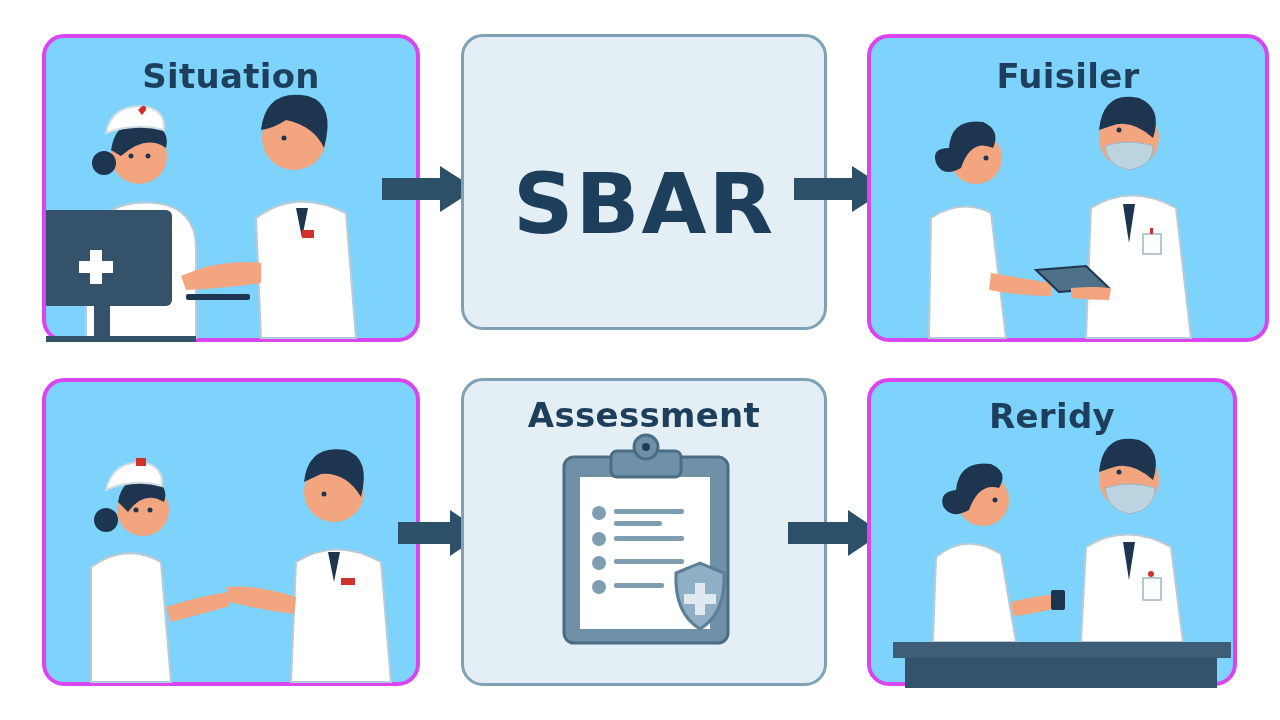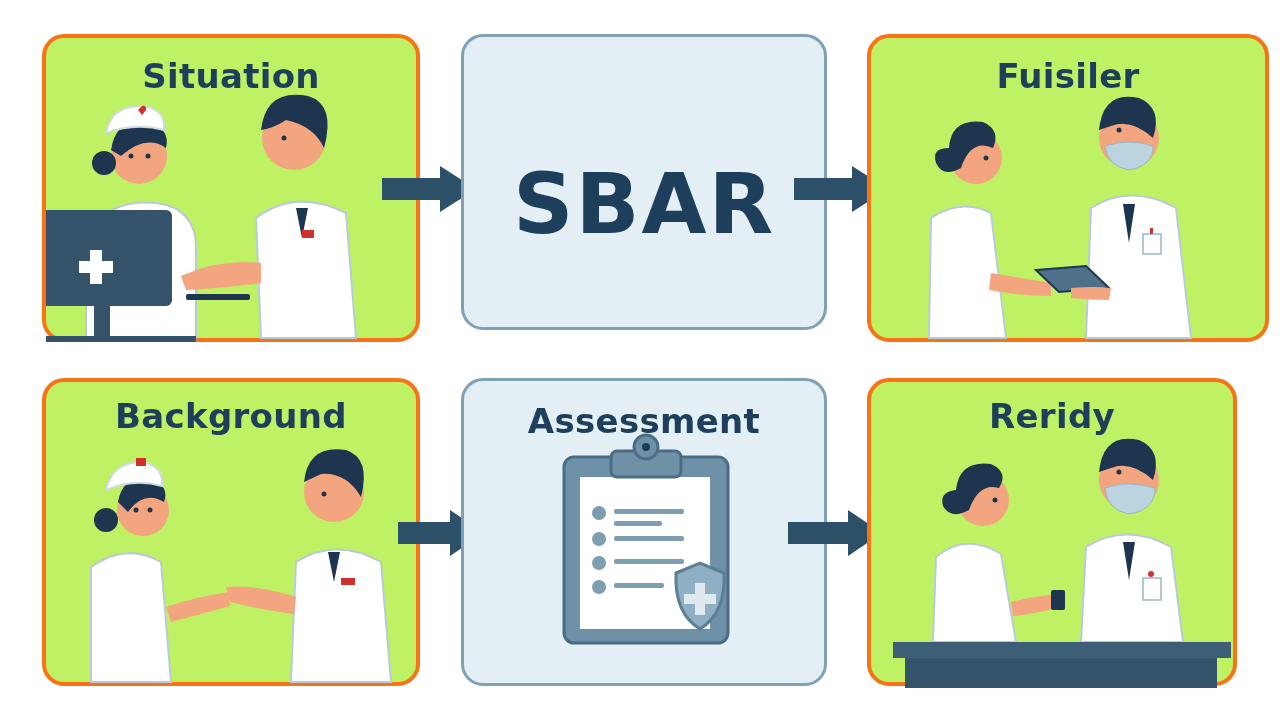--- a/index.html
+++ b/index.html
@@ -6,22 +6,22 @@
   body {
     width: 1280px; height: 720px; overflow: hidden;
     background: #ffffff;
     font-family: "DejaVu Sans", sans-serif;
     position: relative;
   }
   .panel {
     position: absolute;
     box-sizing: border-box;
     border-radius: 22px;
-    background: #bef264;
-    border: 4px solid #f97316;
+    background: #7dd3fc;
+    border: 4px solid #d946ef;
   }
   .panel.center { border-color: #7fa0b5; border-width: 3px; background: #e3eff5; }
   .panel-title {
     position: absolute; left: 0; right: 0; text-align: center;
     color: #1e3f5c; font-weight: bold; font-size: 34px; letter-spacing: 0.3px;
   }
   .sbar-text {
     position: absolute; left: 0; right: 0; top: 118px; text-align: center;
     color: #1e3f5c; font-weight: bold; font-size: 84px; letter-spacing: 2px;
   }
@@ -105,21 +105,20 @@
       <rect x="279" y="190" width="3" height="6" fill="#d0312d"></rect>
     </g>
     <g>
       <path d="M165 232 L215 228 L238 250 L188 254 Z" fill="#4e7189" stroke="#1e3550" stroke-width="2"></path>
       <path d="M200 250 Q225 248 240 250 L238 262 Q218 262 200 260 Z" fill="#f2a57e"></path>
     </g>
   </svg>
 </div>
 
 <div class="panel" style="left:42px;top:378px;width:378px;height:308px;">
-  <div class="panel-title" style="top:14px;">Background</div>
   <svg class="scene" width="378" height="308" viewBox="0 0 378 308">
     <g>
       <path d="M45 185 Q80 160 115 180 L125 300 L45 300 Z" fill="#ffffff" stroke="#b9cbd6" stroke-width="2"></path>
       <circle cx="97" cy="128" r="26" fill="#f2a57e"></circle>
       <path d="M72 120 Q76 94 104 96 Q124 104 118 120 Q98 108 82 130 Z" fill="#1e3550"></path>
       <circle cx="60" cy="138" r="12" fill="#1e3550"></circle>
       <path d="M60 108 Q66 80 96 80 Q118 84 116 104 Q88 96 60 108 Z" fill="#ffffff" stroke="#cfdbe3" stroke-width="2"></path>
       <rect x="90" y="76" width="10" height="8" fill="#d0312d"></rect>
       <circle cx="90" cy="128" r="2.5" fill="#1e3550"></circle>
         <circle cx="104" cy="128" r="2.5" fill="#1e3550"></circle>
@@ -137,21 +136,21 @@
   </svg>
 </div>
 
 <div class="arrow" style="left:396px;top:508px;">
   <svg width="92" height="50" viewBox="0 0 92 50">
       <path d="M2 14 H54 V2 L88 25 L54 48 V36 H2 Z" fill="#2c5068"></path>
     </svg>
 </div>
 
 <div class="panel center" style="left:461px;top:378px;width:366px;height:308px;">
-  <div class="panel-title" style="top:20px;">Assessment</div>
+  <div class="panel-title" style="top:14px;">Assessment</div>
   <svg class="scene" width="366" height="308" viewBox="0 0 366 308">
     <rect x="100" y="76" width="164" height="186" rx="10" fill="#6e91a8" stroke="#4a6d85" stroke-width="3"></rect>
     <rect x="116" y="96" width="130" height="152" fill="#ffffff"></rect>
     <rect x="147" y="70" width="70" height="26" rx="6" fill="#6e91a8" stroke="#4a6d85" stroke-width="3"></rect>
     <circle cx="182" cy="66" r="12" fill="#6e91a8" stroke="#4a6d85" stroke-width="3"></circle>
     <circle cx="182" cy="66" r="4" fill="#1e3f5c"></circle>
     <g fill="#7d9db1">
       <circle cx="135" cy="132" r="7"></circle>
         <rect x="150" y="128" width="70" height="5" rx="2"></rect>
         <rect x="150" y="140" width="48" height="5" rx="2"></rect>

